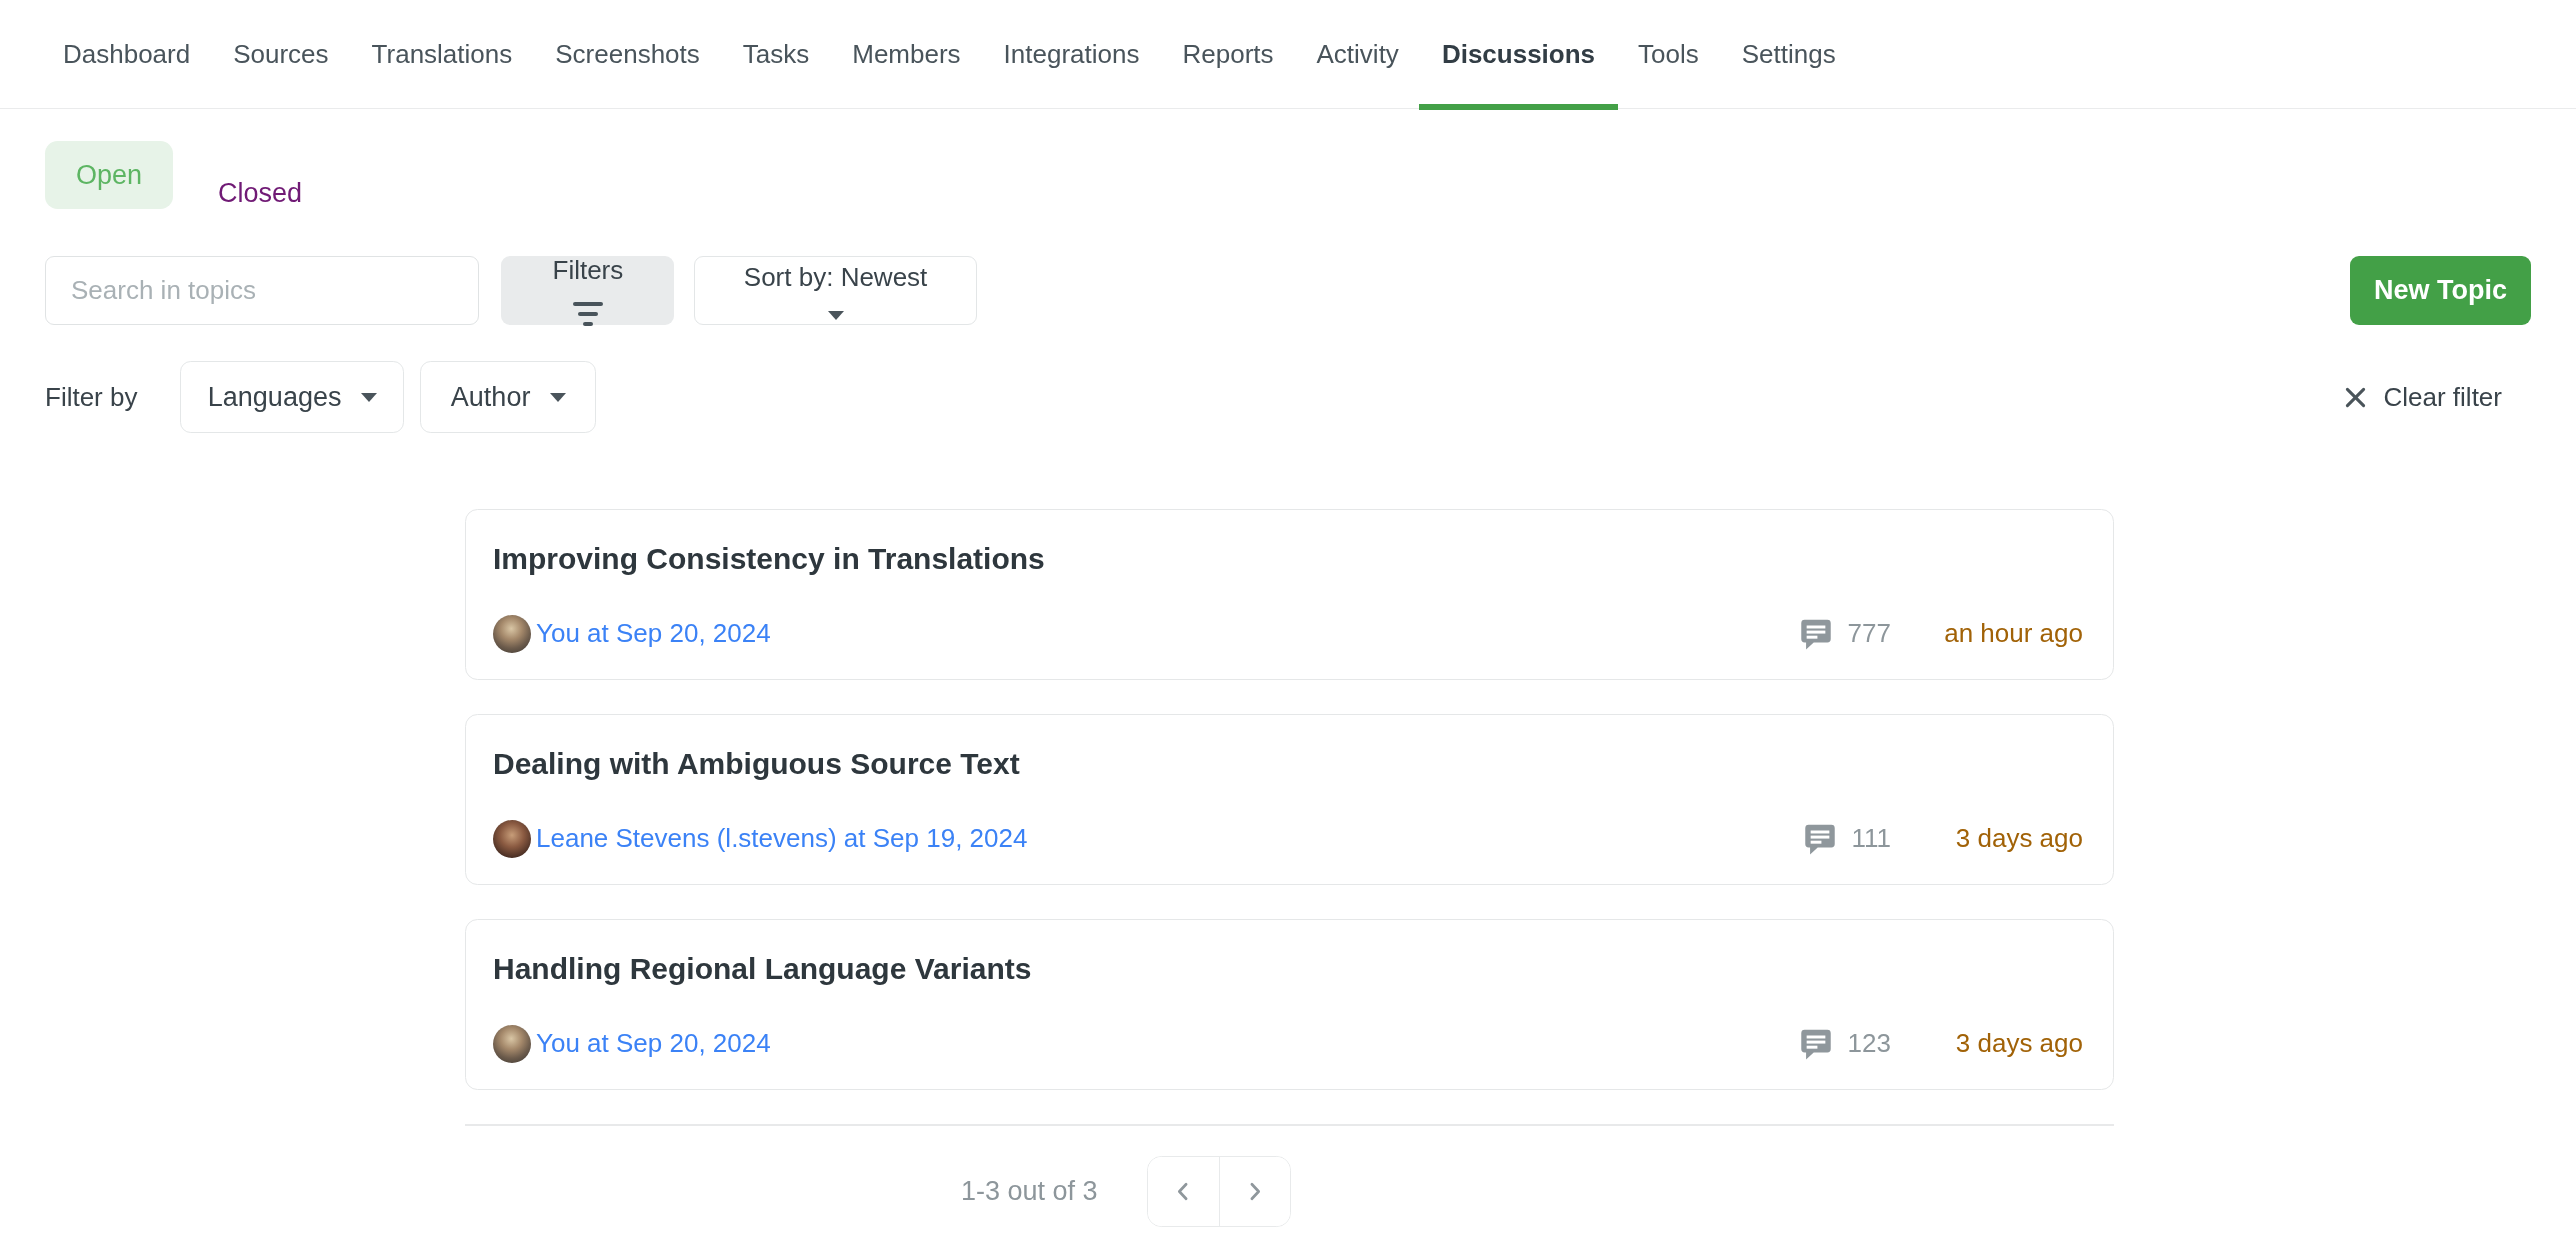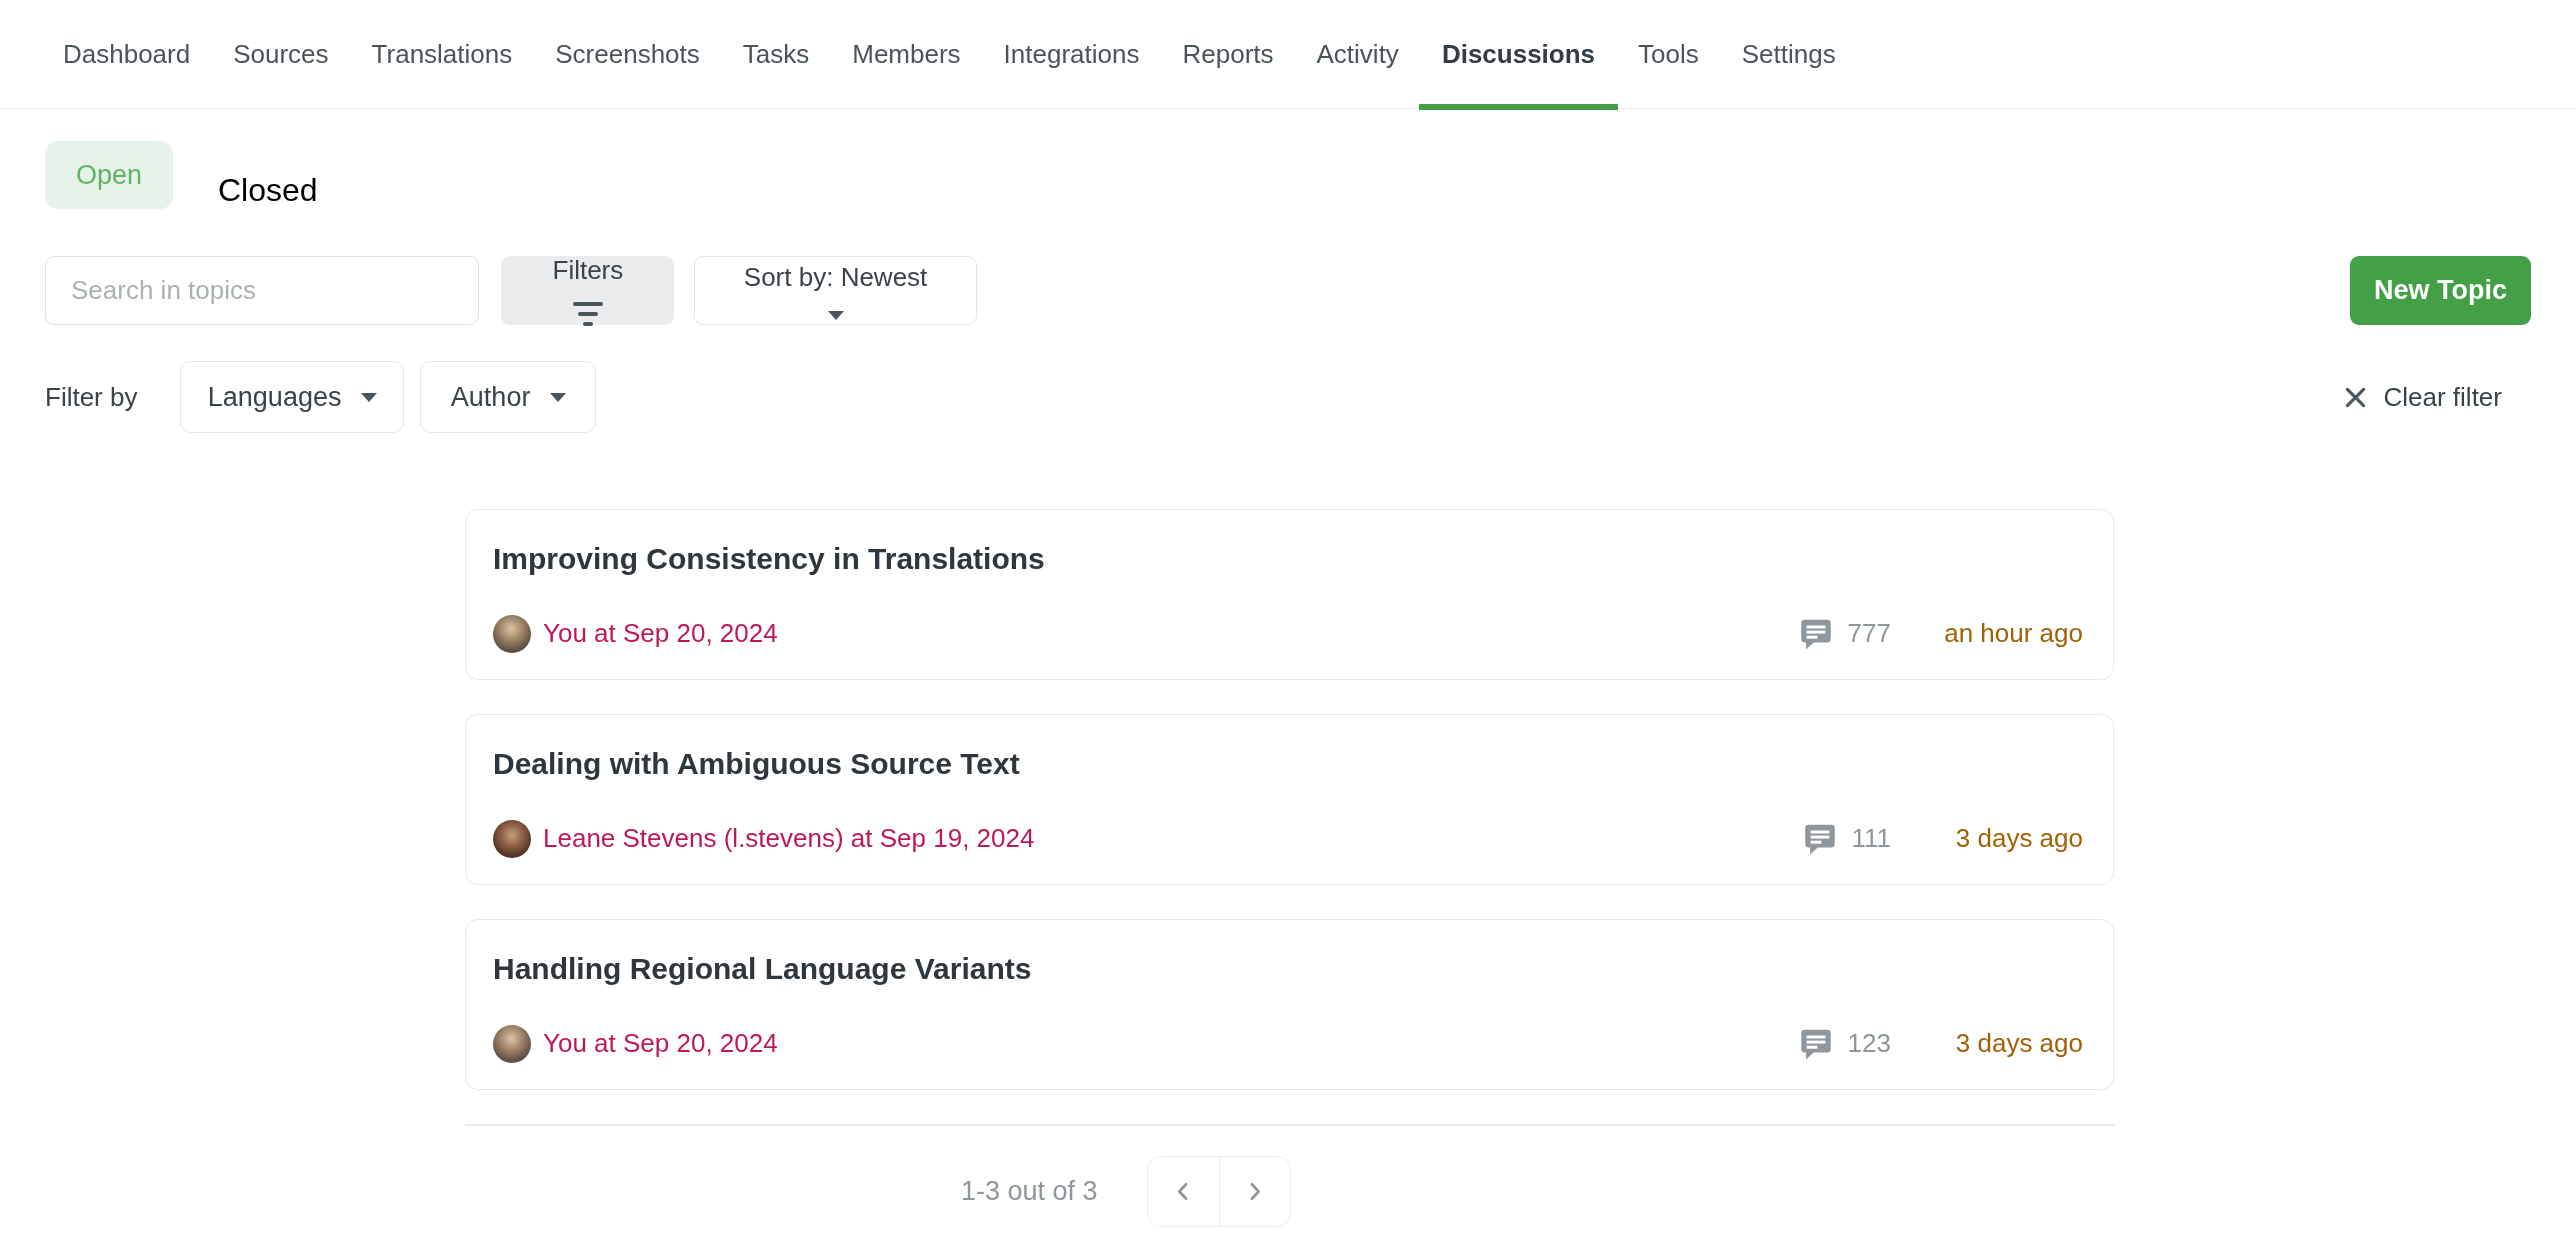--- a/index.html
+++ b/index.html
@@ -47,22 +47,22 @@
     width: 128px; height: 68px;
     display: flex; align-items: center; justify-content: center;
     background: #e7f3e8;
     color: #5db563;
     border-radius: 12.5px;
     font-size: 27px;
     cursor: pointer;
   }
   .tab-closed {
     margin-left: 45px;
-    font-size: 32px;
-    color: #000000;
+    font-size: 27px;
+    color: #701a75;
     cursor: pointer;
   }
 
   
   .toolbar {
     display: flex; align-items: center;
     margin-top: 47px;
     padding: 0 45px;
   }
   .search-box {
@@ -175,23 +175,23 @@
     display: flex; align-items: center;
   }
   .avatar {
     width: 38px; height: 38px;
     border-radius: 50%;
     flex: none;
   }
   .avatar-a { background: radial-gradient(circle at 48% 36%, #d9c6a5 0%, #a5896b 34%, #6d5c4c 62%, #33302c 100%); }
   .avatar-b { background: radial-gradient(circle at 50% 40%, #c79d79 0%, #8a5a41 40%, #4a2f24 75%, #241711 100%); }
   .topic-author {
-    margin-left: 12px;
-    font-size: 26px;
-    color: #be185d;
+    margin-left: 5px;
+    font-size: 26px;
+    color: #3b82f6;
     white-space: nowrap;
   }
   .comment-group {
     margin-left: auto;
     display: flex; align-items: center;
     gap: 14.3px;
   }
   .comment-count { font-size: 26px; color: #8d969b; }
   .topic-time {
     min-width: 192px;

